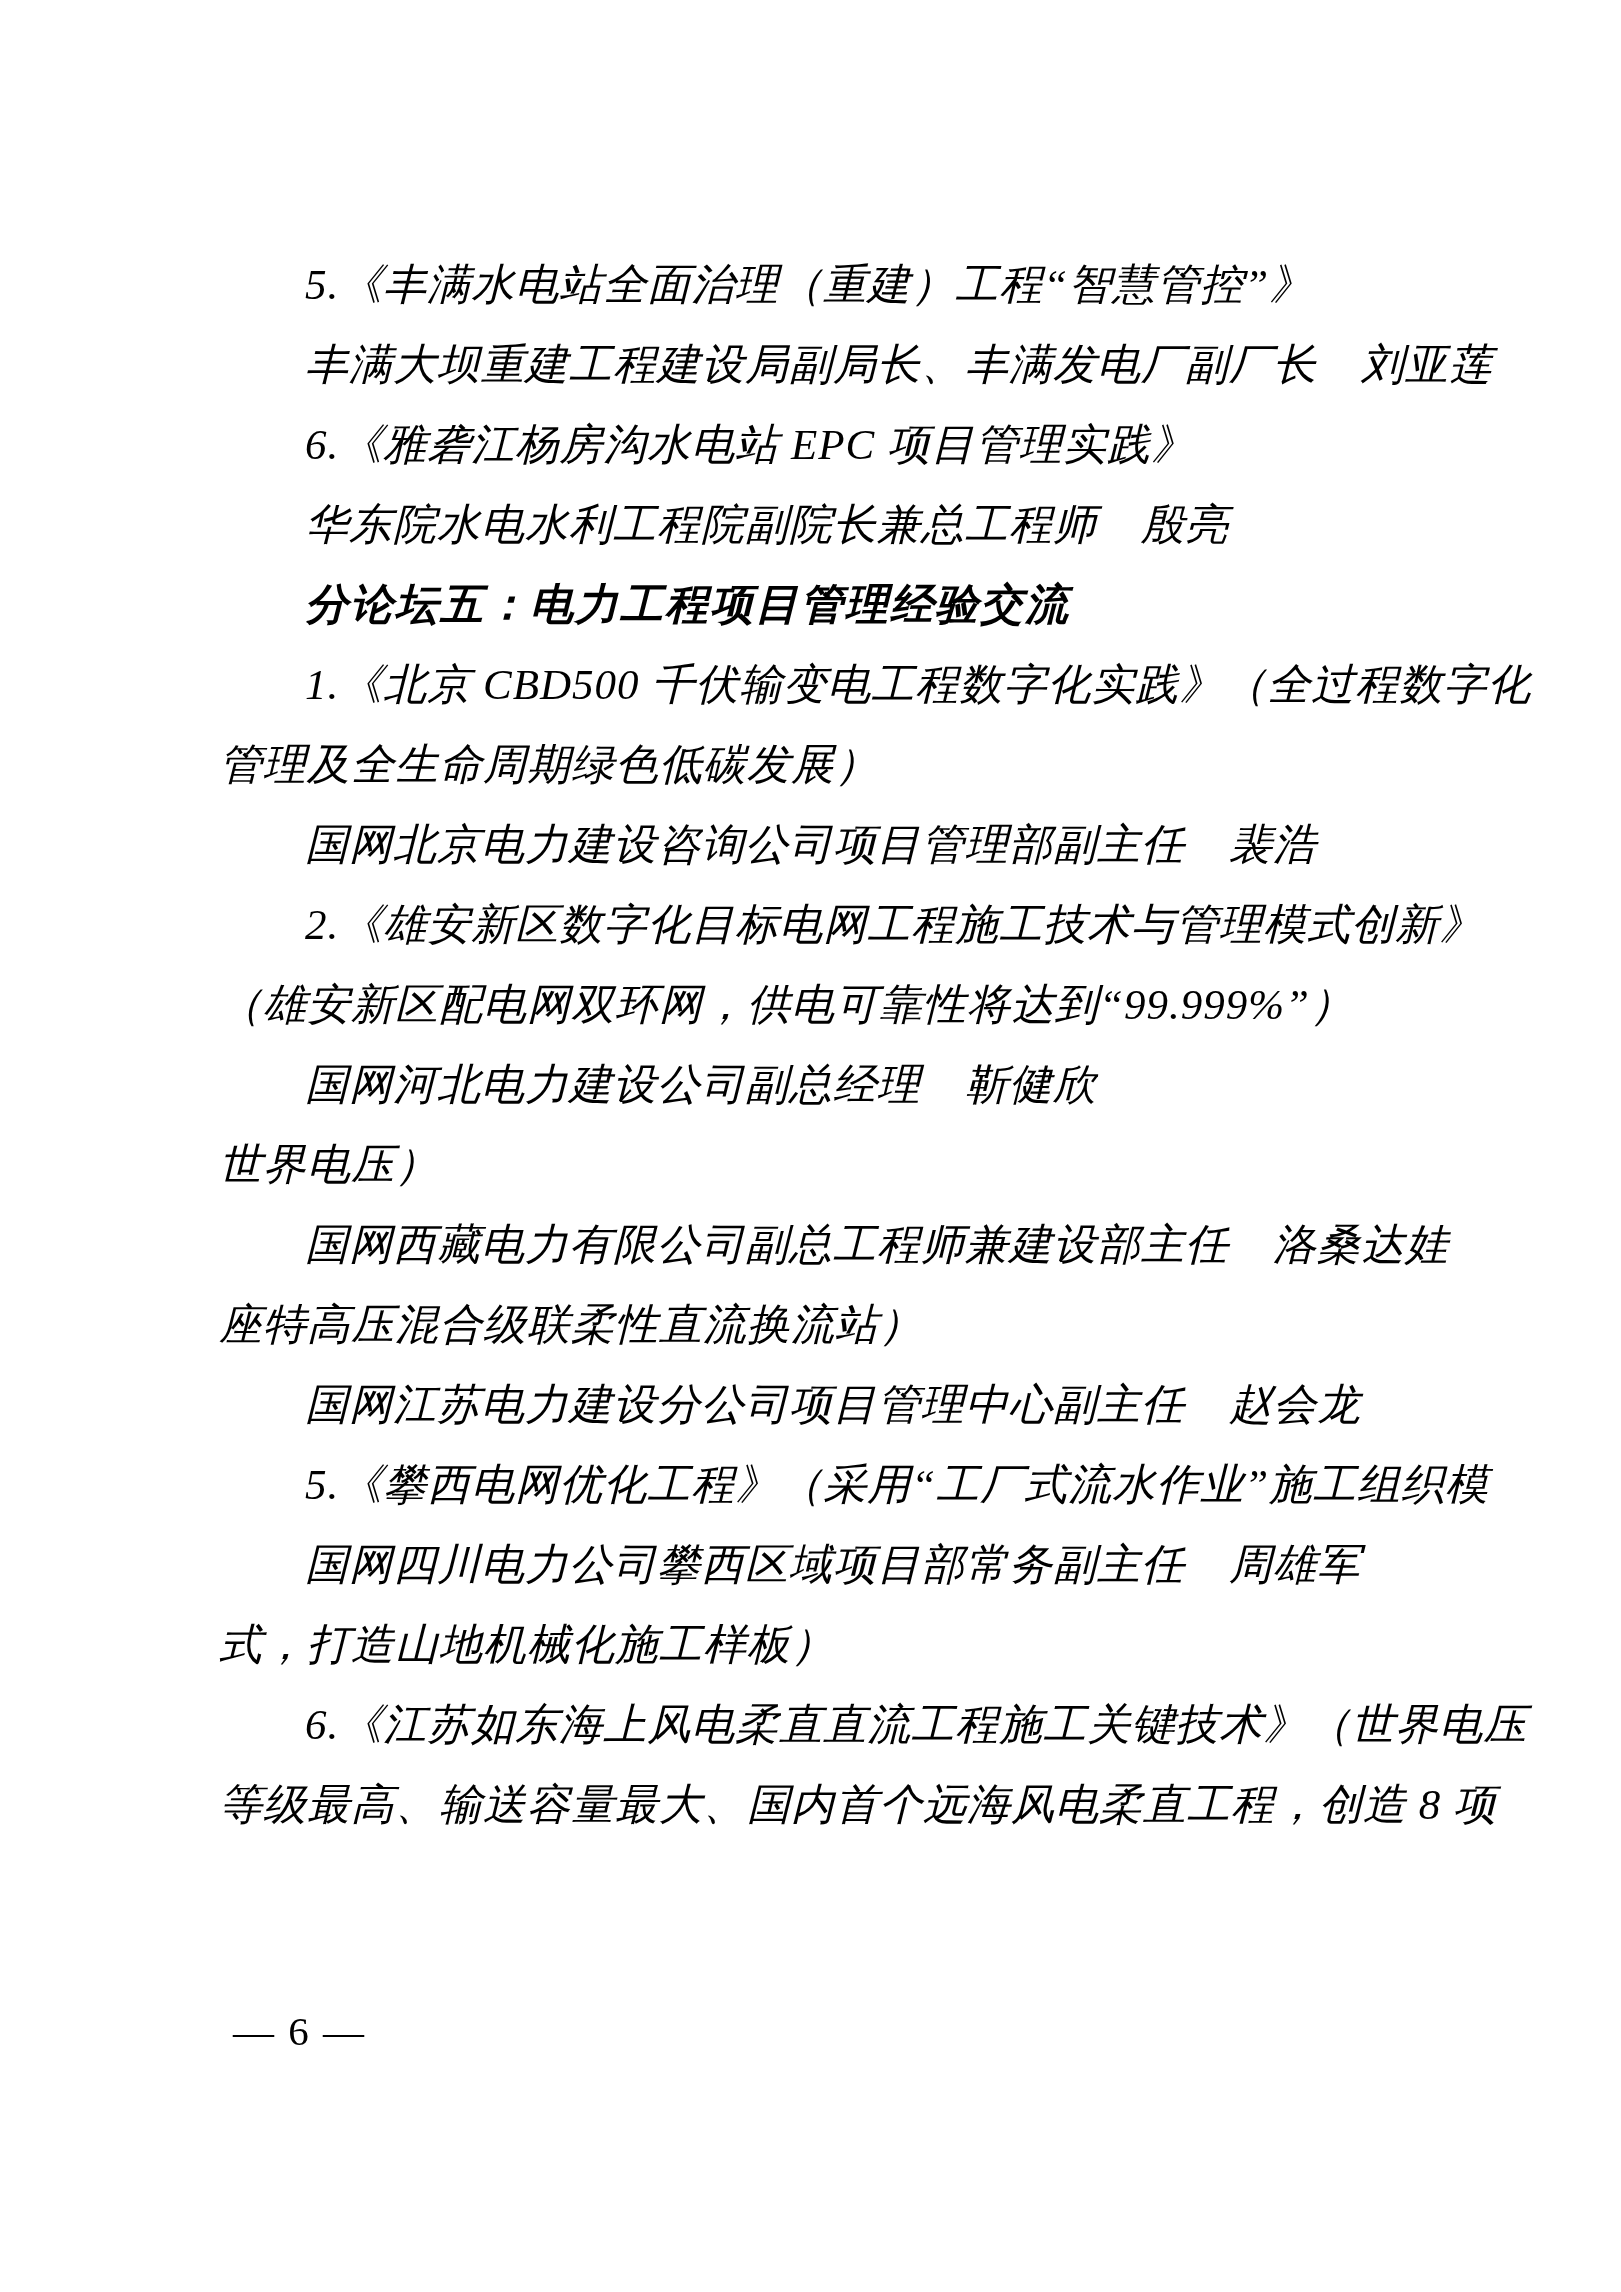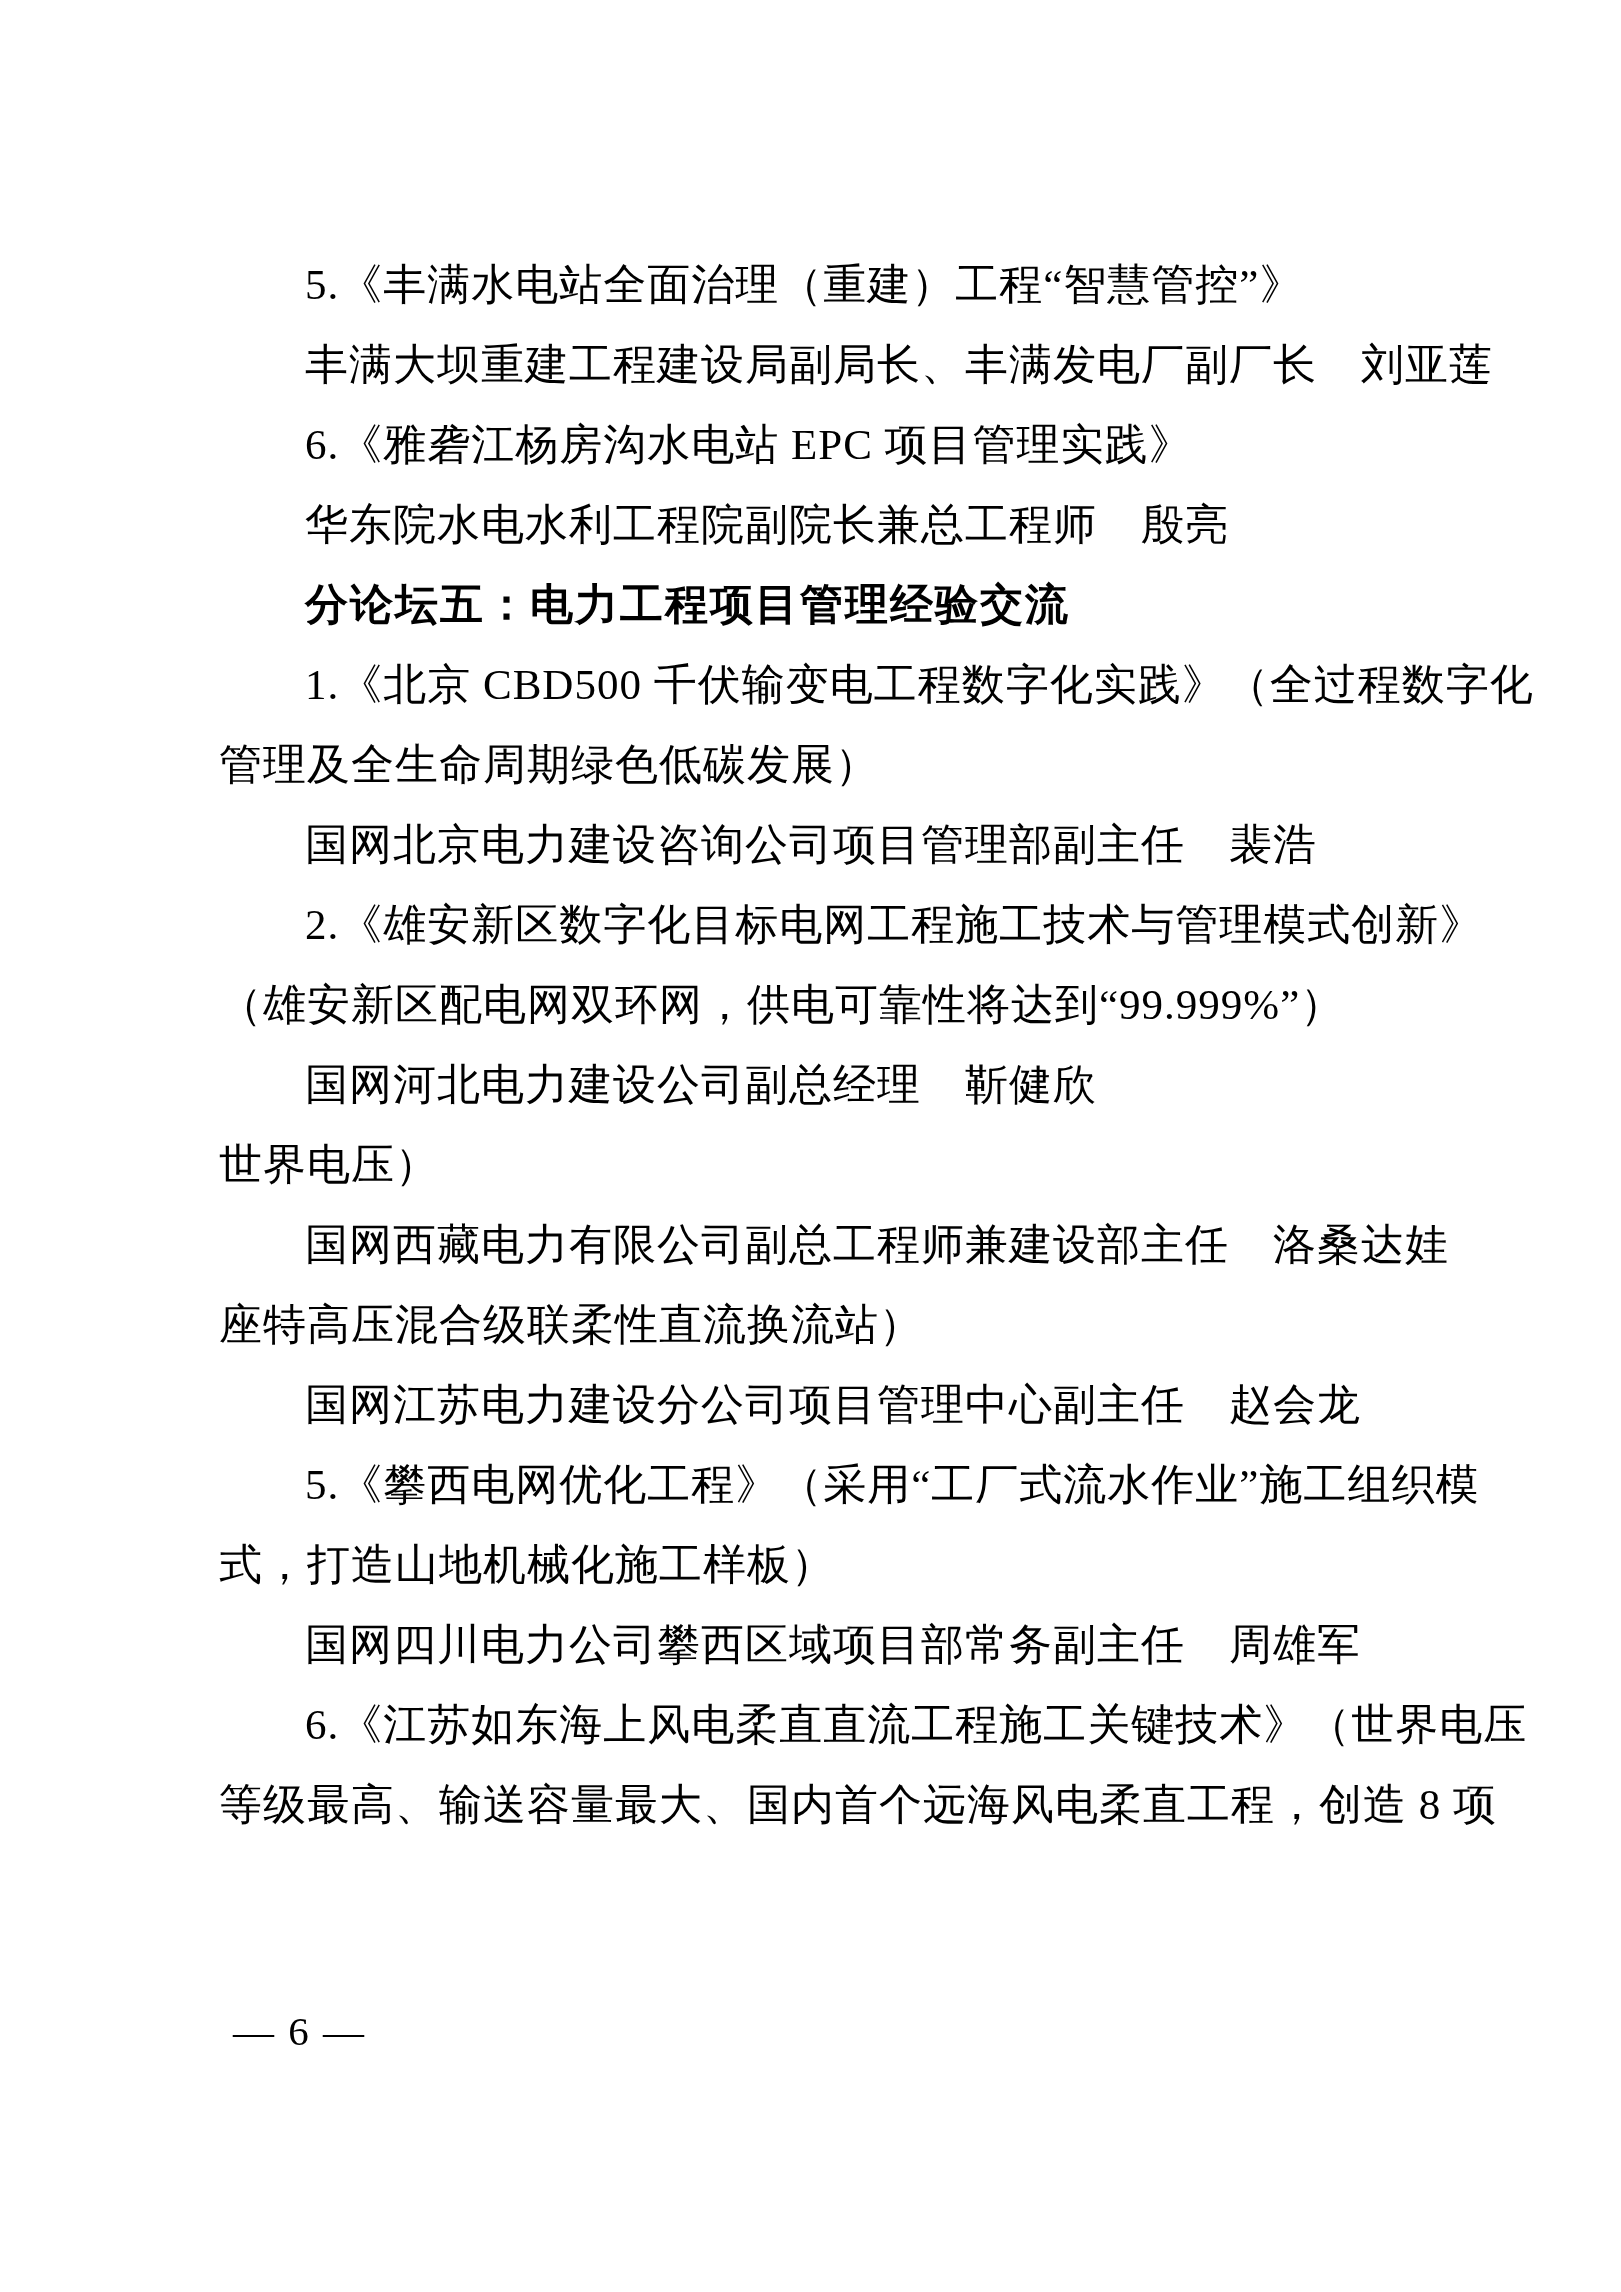--- a/index.html
+++ b/index.html
@@ -15,20 +15,21 @@
     margin: 0 auto;
     overflow: hidden;
     font-family: "Liberation Serif", "DejaVu Serif", serif;
     color: #000000;
   }
   .content {
     position: absolute;
     left: 219px;
     top: 245px;
     width: 1264px;
+    font-style: italic;
   }
   .line {
     height: 80px;
     display: flex;
     align-items: center;
     font-size: 43px;
     white-space: pre;
     letter-spacing: 1px;
   }
   .indent {
@@ -62,20 +63,20 @@
     <div class="line">管理及全生命周期绿色低碳发展）</div>
     <div class="line indent">国网北京电力建设咨询公司项目管理部副主任　裴浩</div>
     <div class="line indent">2.《雄安新区数字化目标电网工程施工技术与管理模式创新》</div>
     <div class="line">（雄安新区配电网双环网，供电可靠性将达到“99.999%”）</div>
     <div class="line indent">国网河北电力建设公司副总经理　靳健欣</div>
     <div class="line">世界电压）</div>
     <div class="line indent">国网西藏电力有限公司副总工程师兼建设部主任　洛桑达娃</div>
     <div class="line">座特高压混合级联柔性直流换流站）</div>
     <div class="line indent">国网江苏电力建设分公司项目管理中心副主任　赵会龙</div>
     <div class="line indent">5.《攀西电网优化工程》（采用“工厂式流水作业”施工组织模</div>
+    <div class="line indent">国网四川电力公司攀西区域项目部常务副主任　周雄军</div>
     <div class="line">式，打造山地机械化施工样板）</div>
-    <div class="line indent">国网四川电力公司攀西区域项目部常务副主任　周雄军</div>
     <div class="line indent">6.《江苏如东海上风电柔直直流工程施工关键技术》（世界电压</div>
     <div class="line">等级最高、输送容量最大、国内首个远海风电柔直工程，创造 8 项</div>
   </div>
   <div class="footer">— 6 —</div>
 </div>
 
 
 </body></html>

